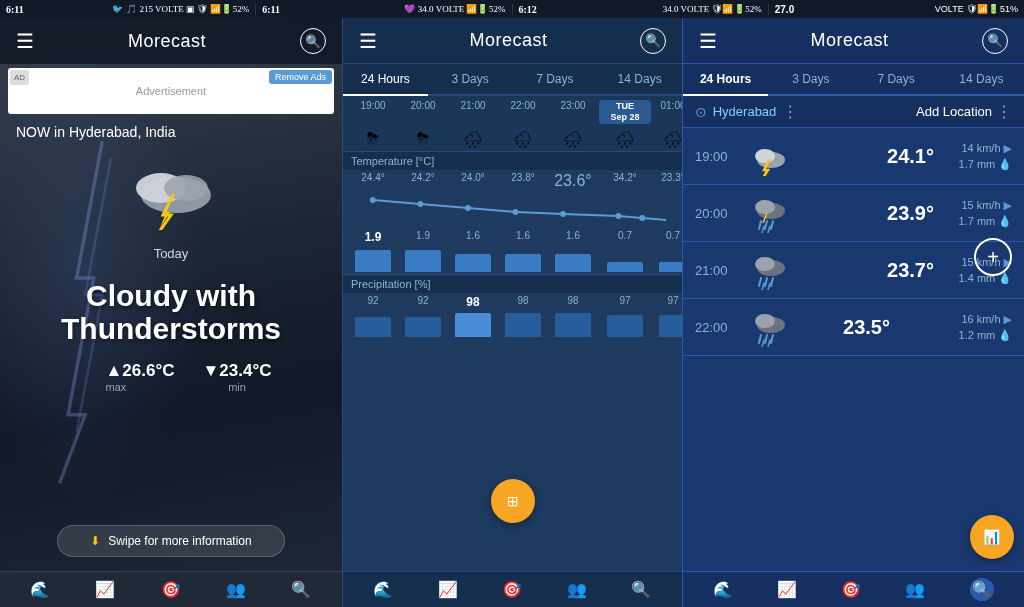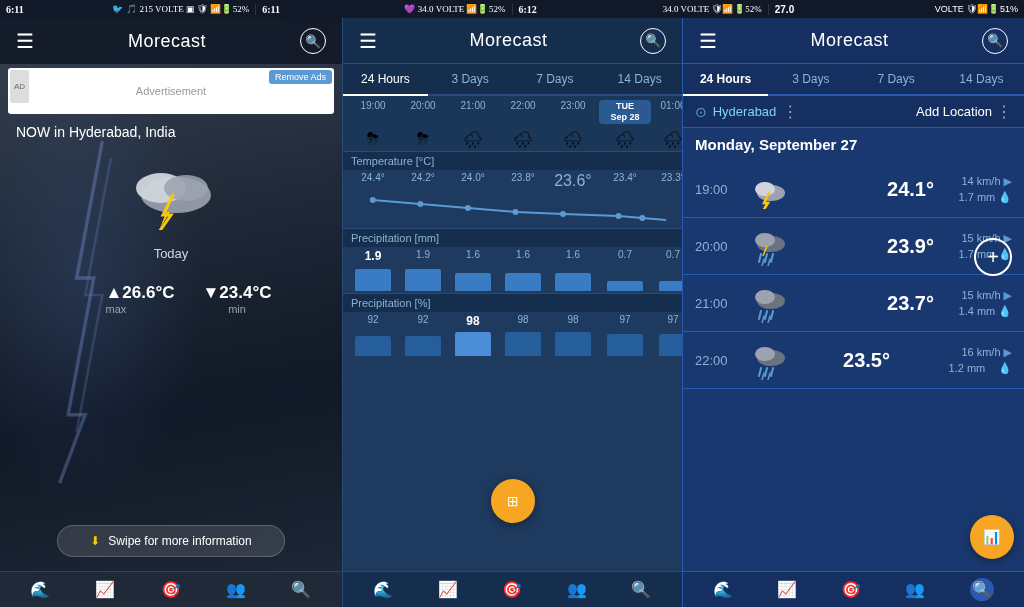--- a/index.html
+++ b/index.html
@@ -84,39 +84,40 @@
 
       <div style="position:relative; z-index:10; display:flex; align-items:center; justify-content:space-between; padding:10px 16px; background:rgba(17,24,39,0.9); height:46px;">
         <span style="color:white; font-size:20px; cursor:pointer;">☰</span>
         <span style="color:white; font-size:18px; font-weight:400; letter-spacing:0.5px;">Morecast</span>
         <span style="color:white; font-size:18px; cursor:pointer; border:1.5px solid white; border-radius:50%; width:26px; height:26px; display:flex; align-items:center; justify-content:center; font-size:13px;">🔍</span>
       </div>
 
       <div style="position:relative; z-index:10; background:white; margin:4px 8px; border-radius:3px; height:46px; display:flex; align-items:center; justify-content:center; overflow:hidden;">
         <span style="font-size:11px; color:#999;">Advertisement</span>
         <div style="position:absolute; top:2px; right:2px; background:#5b9bd5; color:white; font-size:9px; padding:2px 6px; border-radius:3px; cursor:pointer;">Remove Ads</div>
-        <div style="position:absolute; top:2px; left:2px; background:#ddd; color:#666; font-size:8px; padding:12px 4px; border-radius:2px;">AD</div>
+        <div style="position:absolute; top:2px; left:2px; background:#ddd; color:#666; font-size:8px; padding:3px 4px; border-radius:2px;">AD</div>
       </div>
 
       <div style="position:relative; z-index:10; flex:1; display:flex; flex-direction:column; align-items:center; padding:6px 16px;">
         <div style="color:white; font-size:14px; font-weight:500; align-self:flex-start; margin-bottom:6px;">NOW in Hyderabad, India</div>
 
         <div style="position:relative; width:100px; height:80px; display:flex; align-items:center; justify-content:center; margin:4px 0;">
           <svg viewBox="0 0 100 80" style="width:100px; height:80px;">
 
             <ellipse cx="55" cy="45" rx="35" ry="18" fill="#9ca3af" opacity="0.9"></ellipse>
             <ellipse cx="40" cy="38" rx="25" ry="15" fill="#d1d5db" opacity="0.95"></ellipse>
             <ellipse cx="65" cy="38" rx="22" ry="13" fill="#9ca3af" opacity="0.85"></ellipse>
 
             <path d="M52,45 L42,65 L50,65 L38,82" stroke="#f6c90e" stroke-width="3" fill="none" stroke-linecap="round"></path>
             <path d="M52,45 L43,62 L49,62 L39,78" fill="#f6c90e"></path>
           </svg>
         </div>
 
         <div style="color:#d1d5db; font-size:13px; margin:12px 0;">Today</div>
+        <div style="color:white; font-size:30px; font-weight:700; text-align:center; line-height:1.1; margin:6px 0; text-shadow:1px 2px 4px rgba(0,0,0,0.5);">Cloudy with Thunderstorms</div>
 
         <div style="display:flex; gap:28px; margin-top:10px;">
           <div style="display:flex; flex-direction:column; margin-left:35px;">
             <span style="color:white; font-size:17px; font-weight:600;">▲26.6°C</span>
             <span style="color:#9ca3af; font-size:11px;">max</span>
           </div>
           <div style="display:flex; flex-direction:column; align-items:center;">
             <span style="color:white; font-size:17px; font-weight:600;">▼23.4°C</span>
             <span style="color:#9ca3af; font-size:11px;">min</span>
           </div>
@@ -177,21 +178,21 @@
         </div>
 
         <div style="color:#8ab4d4; font-size:11px; padding:3px 8px; background:#162e4d; border-top:1px solid #2a4a7f;">Temperature [°C]</div>
 
         <div style="display:flex; padding:2px 6px; gap:2px;">
           <div style="min-width:48px; text-align:center; color:#8ab4d4; font-size:10px;">24.4°</div>
           <div style="min-width:48px; text-align:center; color:#8ab4d4; font-size:10px;">24.2°</div>
           <div style="min-width:48px; text-align:center; color:#8ab4d4; font-size:10px;">24.0°</div>
           <div style="min-width:48px; text-align:center; color:#8ab4d4; font-size:10px;">23.8°</div>
           <div style="min-width:48px; text-align:center; color:#8ab4d4; font-size:16px;">23.6°</div>
-          <div style="min-width:52px; text-align:center; color:#8ab4d4; font-size:10px;">23.4°</div>
+          <div style="min-width:52px; text-align:center; color:#8ab4d4; font-size:10px;">34.2°</div>
           <div style="min-width:40px; text-align:center; color:#8ab4d4; font-size:10px;">23.3°</div>
 
         </div>
 
         <div style="height:36px; padding:0 6px;">
           <svg viewBox="0 0 330 36" style="width:100%; height:36px;">
             <defs>
               <linearGradient id="tempGrad" x1="0%" y1="0%" x2="100%" y2="0%">
                 <stop offset="0%" style="stop-color:#5b9bd5;stop-opacity:1"></stop>
                 <stop offset="100%" style="stop-color:#3a7cc4;stop-opacity:1"></stop>
@@ -201,21 +202,20 @@
             <circle cx="24" cy="8" r="3" fill="#5b9bd5"></circle>
             <circle cx="72" cy="12" r="3" fill="#5b9bd5"></circle>
             <circle cx="120" cy="16" r="3" fill="#5b9bd5"></circle>
             <circle cx="168" cy="20" r="3" fill="#5b9bd5"></circle>
             <circle cx="216" cy="22" r="3" fill="#5b9bd5"></circle>
             <circle cx="272" cy="24" r="3" fill="#5b9bd5"></circle>
             <circle cx="296" cy="26" r="3" fill="#5b9bd5"></circle>
           </svg>
         </div>
 
-        <div style="color:#8ab4d4; font-size:11px; padding:3px 8px; background:#162e4d; border-top:1px solid #2a4a7f;">Precipitation [mm]</div>
 
         <div style="display:flex; padding:2px 6px; gap:2px;">
           <div style="min-width:48px; text-align:center; color:white; font-size:10px; font-weight:700; font-size:12px;">1.9</div>
           <div style="min-width:48px; text-align:center; color:#8ab4d4; font-size:10px;">1.9</div>
           <div style="min-width:48px; text-align:center; color:#8ab4d4; font-size:10px;">1.6</div>
           <div style="min-width:48px; text-align:center; color:#8ab4d4; font-size:10px;">1.6</div>
           <div style="min-width:48px; text-align:center; color:#8ab4d4; font-size:10px;">1.6</div>
           <div style="min-width:52px; text-align:center; color:#8ab4d4; font-size:10px;">0.7</div>
           <div style="min-width:40px; text-align:center; color:#8ab4d4; font-size:10px;">0.7</div>
 
@@ -316,21 +316,20 @@
           <span style="color:#5b9bd5; font-size:14px;">⊙</span>
           <span style="color:#7dd3fc; font-size:13px; font-weight:500;">Hyderabad</span>
           <span style="color:#aaa; cursor:pointer; font-size:16px;">⋮</span>
         </div>
         <div style="display:flex; align-items:center; gap:4px;">
           <button style="background:transparent; border:none; color:white; font-size:13px; cursor:pointer; font-weight:500;">Add Location</button>
           <span style="color:#aaa; cursor:pointer; font-size:16px;">⋮</span>
         </div>
       </div>
 
-      <div style="padding:8px 12px; color:white; font-size:15px; font-weight:600; background:#1a3870;">Monday, September 27</div>
 
       <div style="flex:1; overflow-y:auto; scrollbar-width:none;">
 
         <div style="display:flex; align-items:center; padding:8px 12px; border-bottom:1px solid #2a5aaf; gap:8px;">
           <span style="color:#8ab4d4; font-size:13px; width:44px;">19:00</span>
           <div style="width:44px; height:40px; position:relative; display:flex; align-items:center; justify-content:center;">
             <svg viewBox="0 0 44 40" style="width:44px; height:40px;">
               <ellipse cx="24" cy="24" rx="14" ry="8" fill="#9ca3af"></ellipse>
               <ellipse cx="18" cy="20" rx="10" ry="7" fill="#d1d5db"></ellipse>
               <path d="M22,24 L17,34 L21,34 L16,42" stroke="#f6c90e" stroke-width="2.5" fill="#f6c90e" stroke-linecap="round"></path>
@@ -414,21 +413,21 @@
               <line x1="17" y1="33" x2="15" y2="40" stroke="#5b9bd5" stroke-width="1.5" stroke-linecap="round"></line>
               <line x1="23" y1="33" x2="21" y2="40" stroke="#5b9bd5" stroke-width="1.5" stroke-linecap="round"></line>
             </svg>
           </div>
           <span style="color:white; font-size:20px; font-weight:600; flex:1; text-align:center;">23.5°</span>
           <div style="display:flex; flex-direction:column; align-items:flex-end; font-size:11px; color:#8ab4d4; gap:3px; width:70px;">
             <div style="display:flex; align-items:center; gap:3px;">
                 <span>16 km/h</span>
                 <span style="color:#5b9bd5;">▶</span>
               </div>
-            <div style="display:flex; align-items:center; gap:13px;">
+            <div style="display:flex; align-items:center; gap:3px;">
                 <span>1.2 mm</span>
                 <span style="color:#5b9bd5;">💧</span>
               </div>
           </div>
         </div>
 
       </div>
 
       <div style="position:absolute; bottom:48px; right:10px; width:44px; height:44px; border-radius:50%; background:#f6a623; display:flex; align-items:center; justify-content:center; color:white; font-size:14px; cursor:pointer; box-shadow:0 2px 8px rgba(0,0,0,0.4); z-index:20;">📊</div>
 

